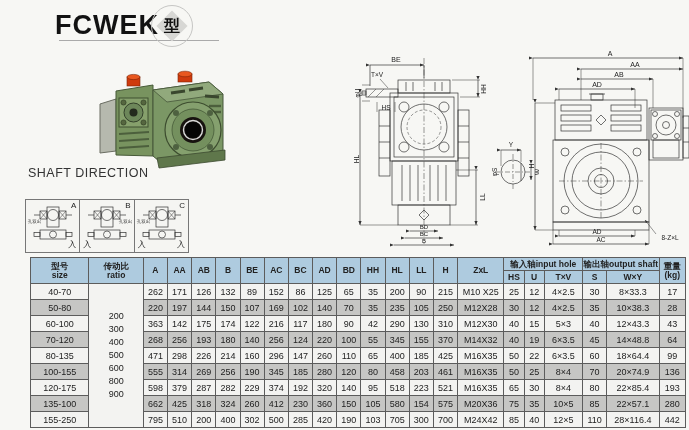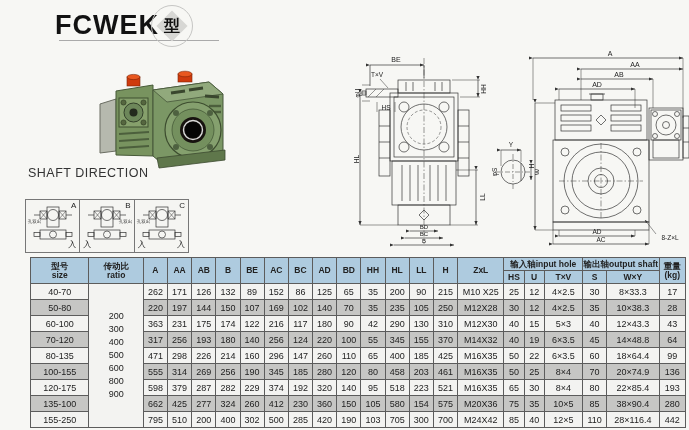--- a/index.html
+++ b/index.html
@@ -530,21 +530,21 @@
         <td><span class="l2">30</span></td>
         <td><span class="l2">12</span></td>
         <td><span class="l2">4×2.5</span></td>
         <td><span class="l2">35</span></td>
         <td><span class="l2">10×38.3</span></td>
         <td><span class="l2">28</span></td>
       </tr>
       <tr>
         <td><span class="l2">60-100</span></td>
         <td><span class="l2">363</span></td>
-        <td><span class="l2">231</span></td>
+        <td><span class="l2">142</span></td>
         <td><span class="l2">175</span></td>
         <td><span class="l2">174</span></td>
         <td><span class="l2">122</span></td>
         <td><span class="l2">216</span></td>
         <td><span class="l2">117</span></td>
         <td><span class="l2">180</span></td>
         <td><span class="l2">90</span></td>
         <td><span class="l2">42</span></td>
         <td><span class="l2">290</span></td>
         <td><span class="l2">130</span></td>
@@ -552,21 +552,21 @@
         <td><span class="l2">M12X30</span></td>
         <td><span class="l2">40</span></td>
         <td><span class="l2">15</span></td>
         <td><span class="l2">5×3</span></td>
         <td><span class="l2">40</span></td>
         <td><span class="l2">12×43.3</span></td>
         <td><span class="l2">43</span></td>
       </tr>
       <tr class="shade">
         <td><span class="l2">70-120</span></td>
-        <td><span class="l2">317</span></td>
+        <td><span class="l2">268</span></td>
         <td><span class="l2">256</span></td>
         <td><span class="l2">193</span></td>
         <td><span class="l2">180</span></td>
         <td><span class="l2">140</span></td>
         <td><span class="l2">256</span></td>
         <td><span class="l2">124</span></td>
         <td><span class="l2">220</span></td>
         <td><span class="l2">100</span></td>
         <td><span class="l2">55</span></td>
         <td><span class="l2">345</span></td>
@@ -646,37 +646,37 @@
         <td><span class="l2">30</span></td>
         <td><span class="l2">8×4</span></td>
         <td><span class="l2">80</span></td>
         <td><span class="l2">22×85.4</span></td>
         <td><span class="l2">193</span></td>
       </tr>
       <tr class="shade">
         <td><span class="l2">135-100</span></td>
         <td><span class="l2">662</span></td>
         <td><span class="l2">425</span></td>
-        <td><span class="l2">277</span></td>
+        <td><span class="l2">318</span></td>
         <td><span class="l2">324</span></td>
         <td><span class="l2">260</span></td>
         <td><span class="l2">412</span></td>
         <td><span class="l2">230</span></td>
         <td><span class="l2">360</span></td>
         <td><span class="l2">150</span></td>
         <td><span class="l2">105</span></td>
         <td><span class="l2">580</span></td>
         <td><span class="l2">154</span></td>
         <td><span class="l2">575</span></td>
         <td><span class="l2">M20X36</span></td>
         <td><span class="l2">75</span></td>
         <td><span class="l2">35</span></td>
         <td><span class="l2">10×5</span></td>
         <td><span class="l2">85</span></td>
-        <td><span class="l2">38×90.4</span></td>
+        <td><span class="l2">22×57.1</span></td>
         <td><span class="l2">280</span></td>
       </tr>
       <tr>
         <td><span class="l2">155-250</span></td>
         <td><span class="l2">795</span></td>
         <td><span class="l2">510</span></td>
         <td><span class="l2">200</span></td>
         <td><span class="l2">400</span></td>
         <td><span class="l2">302</span></td>
         <td><span class="l2">500</span></td>

